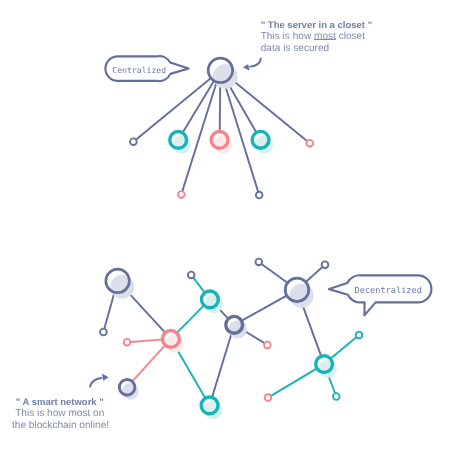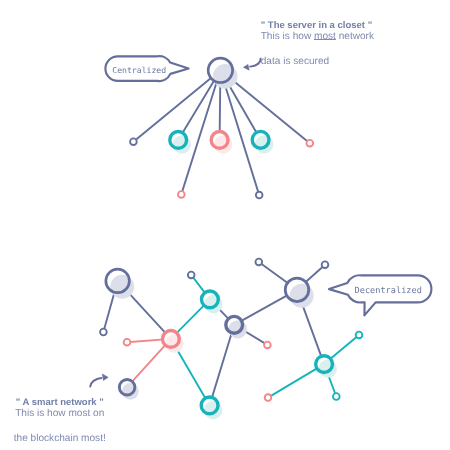--- a/index.html
+++ b/index.html
@@ -8,21 +8,21 @@
        font-family:"Liberation Sans",sans-serif;
        -webkit-font-smoothing:antialiased;
        text-rendering:geometricPrecision;}
   svg text{-webkit-font-smoothing:antialiased;}
   #stage{position:relative;width:450px;height:450px;background:#ffffff;}
   svg#art{position:absolute;left:0;top:0;width:450px;height:450px;display:block;}
   .anno{position:absolute;color:#7f8ab0;font-size:10.1px;letter-spacing:0;
         white-space:nowrap;opacity:0.999;}
   .anno div{position:absolute;left:0;width:100%;line-height:1;}
   .anno .l1{font-weight:700;font-size:9.5px;color:#727fa8;letter-spacing:0;}
-  .anno .r1{top:0px;} .anno .r2{top:11.6px;} .anno .r3{top:36px;}
+  .anno .r1{top:0px;} .anno .r2{top:11.6px;} .anno .r3{top:23.0px;}
   .anno u{text-decoration:underline;text-underline-offset:0.2px;
           text-decoration-thickness:.8px;margin-top:27px;}
   #anno-top{left:260.7px;top:20.7px;width:120px;text-align:left;}
   #anno-bottom{left:12.0px;top:397.8px;width:95.5px;text-align:center;}
   .bub-label{font-family:"DejaVu Sans Mono",monospace;fill:#6b789f;}
   #bub-left-text{font-size:8.15px;}
   #bub-right-text{font-size:8.6px;}
 </style>
 </head>
 <body>
@@ -156,23 +156,23 @@
   </g>
 
   <g>
     <path id="bub-right-shape" fill="#ffffff" stroke="#646f9b" stroke-width="2.15" stroke-linejoin="round" stroke-linecap="round" d="M361.5,275.4 H417.9 A13.5,13.5 0 0 1 417.9,302.4 H375.6 L364.4,315.4 L364.6,302.4 H361.5 A13.5,13.5 0 0 1 347.9,294.7 L329.0,289.1 L347.3,283.0 A13.5,13.5 0 0 1 361.5,275.4 Z"></path>
     <text id="bub-right-text" class="bub-label" x="388.2" y="292.9" text-anchor="middle">Decentralized</text>
   </g>
 </svg>
 
 <div class="anno" id="anno-top">
   <div class="l1 r1">" The server in a closet "</div>
-  <div class="r2"><span>This is how </span><u>most</u><span> network</span></div>
+  <div class="r2"><span>This is how </span><u>most</u><span> closet</span></div>
   <div class="r3">data is secured</div>
 </div>
 
 <div class="anno" id="anno-bottom">
   <div class="l1 r1">" A smart network "</div>
   <div class="r2">This is how most on</div>
-  <div class="r3">the blockchain most!</div>
+  <div class="r3">the blockchain online!</div>
 </div>
 
 </div>
 
 </body></html>

